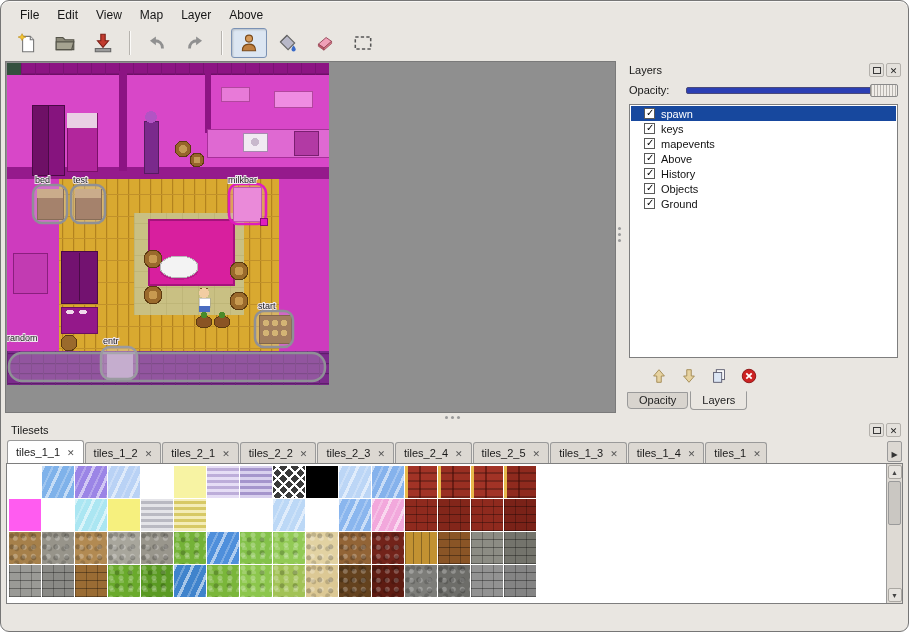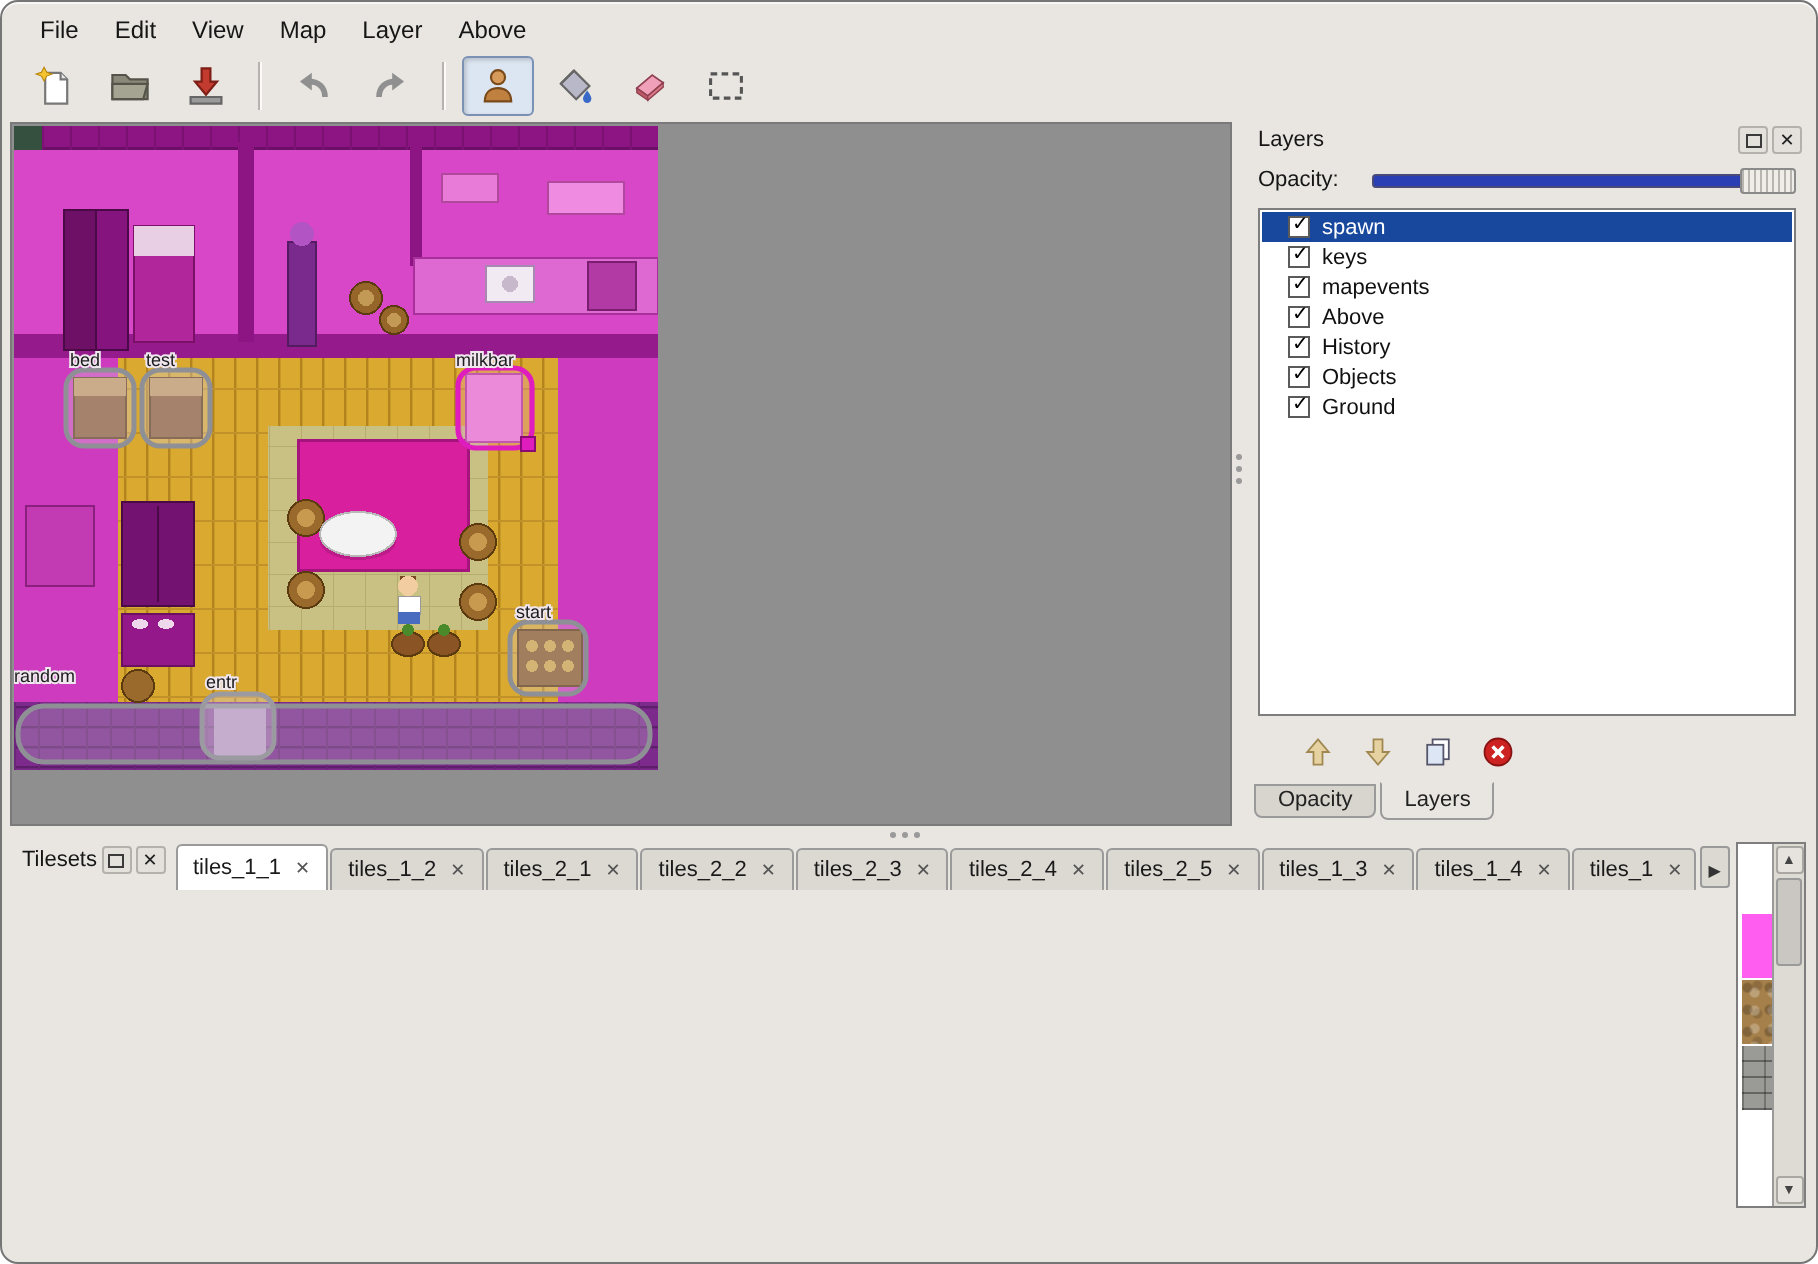--- a/index.html
+++ b/index.html
@@ -58,21 +58,21 @@
   .layer-actions { height:32px; display:flex; align-items:center; gap:6px; padding-left:24px; }
   .act-btn { width:24px; height:24px; display:flex; align-items:center; justify-content:center; border:1px solid transparent; border-radius:3px; background:transparent; }
   .act-btn svg { width:18px; height:18px; }
 
   .dock-tabs { height:21px; display:flex; padding-left:4px; align-items:flex-start; }
   .dock-tab { background:#d8d4ce; border:1px solid #9a9a9a; border-radius:0 0 4px 4px; padding:1px 11px 2px; font-size:11px;
               height:17px; display:flex; align-items:center; margin-right:2px; color:#222; }
   .dock-tab.active { background:#e9e6e1; border-top-color:#e9e6e1; height:19px; margin-top:-1px; }
 
   
-  .tilesets-dock { height:184px; display:flex; flex-direction:row; }
+  .tilesets-dock { height:184px; display:flex; flex-direction:column; }
   .ts-tabs { height:24px; display:flex; align-items:flex-end; padding:0 18px 0 2px; position:relative; }
   .ts-tab { height:21px; display:flex; align-items:center; gap:7px; padding:0 8px; font-size:11px; color:#1a1a1a;
             border:1px solid #9a9a9a; border-bottom:none; border-radius:3px 3px 0 0; background:#dcd8d2; margin-right:1px;
             white-space:nowrap; overflow:hidden; flex:0 0 auto; }
   .ts-tab.active { background:#ffffff; height:23px; }
   .ts-tab.truncated { width:62px; }
   .tab-close::before { content:"\2715"; font-size:9px; color:#555; line-height:1; }
   .tab-scroll { position:absolute; right:2px; bottom:1px; width:15px; height:21px; border:1px solid #9a9a9a;
                 background:#dcd8d2; display:flex; align-items:center; justify-content:center; border-radius:2px; }
   .glyph-right::before { content:"\25B6"; font-size:8px; color:#333; }

